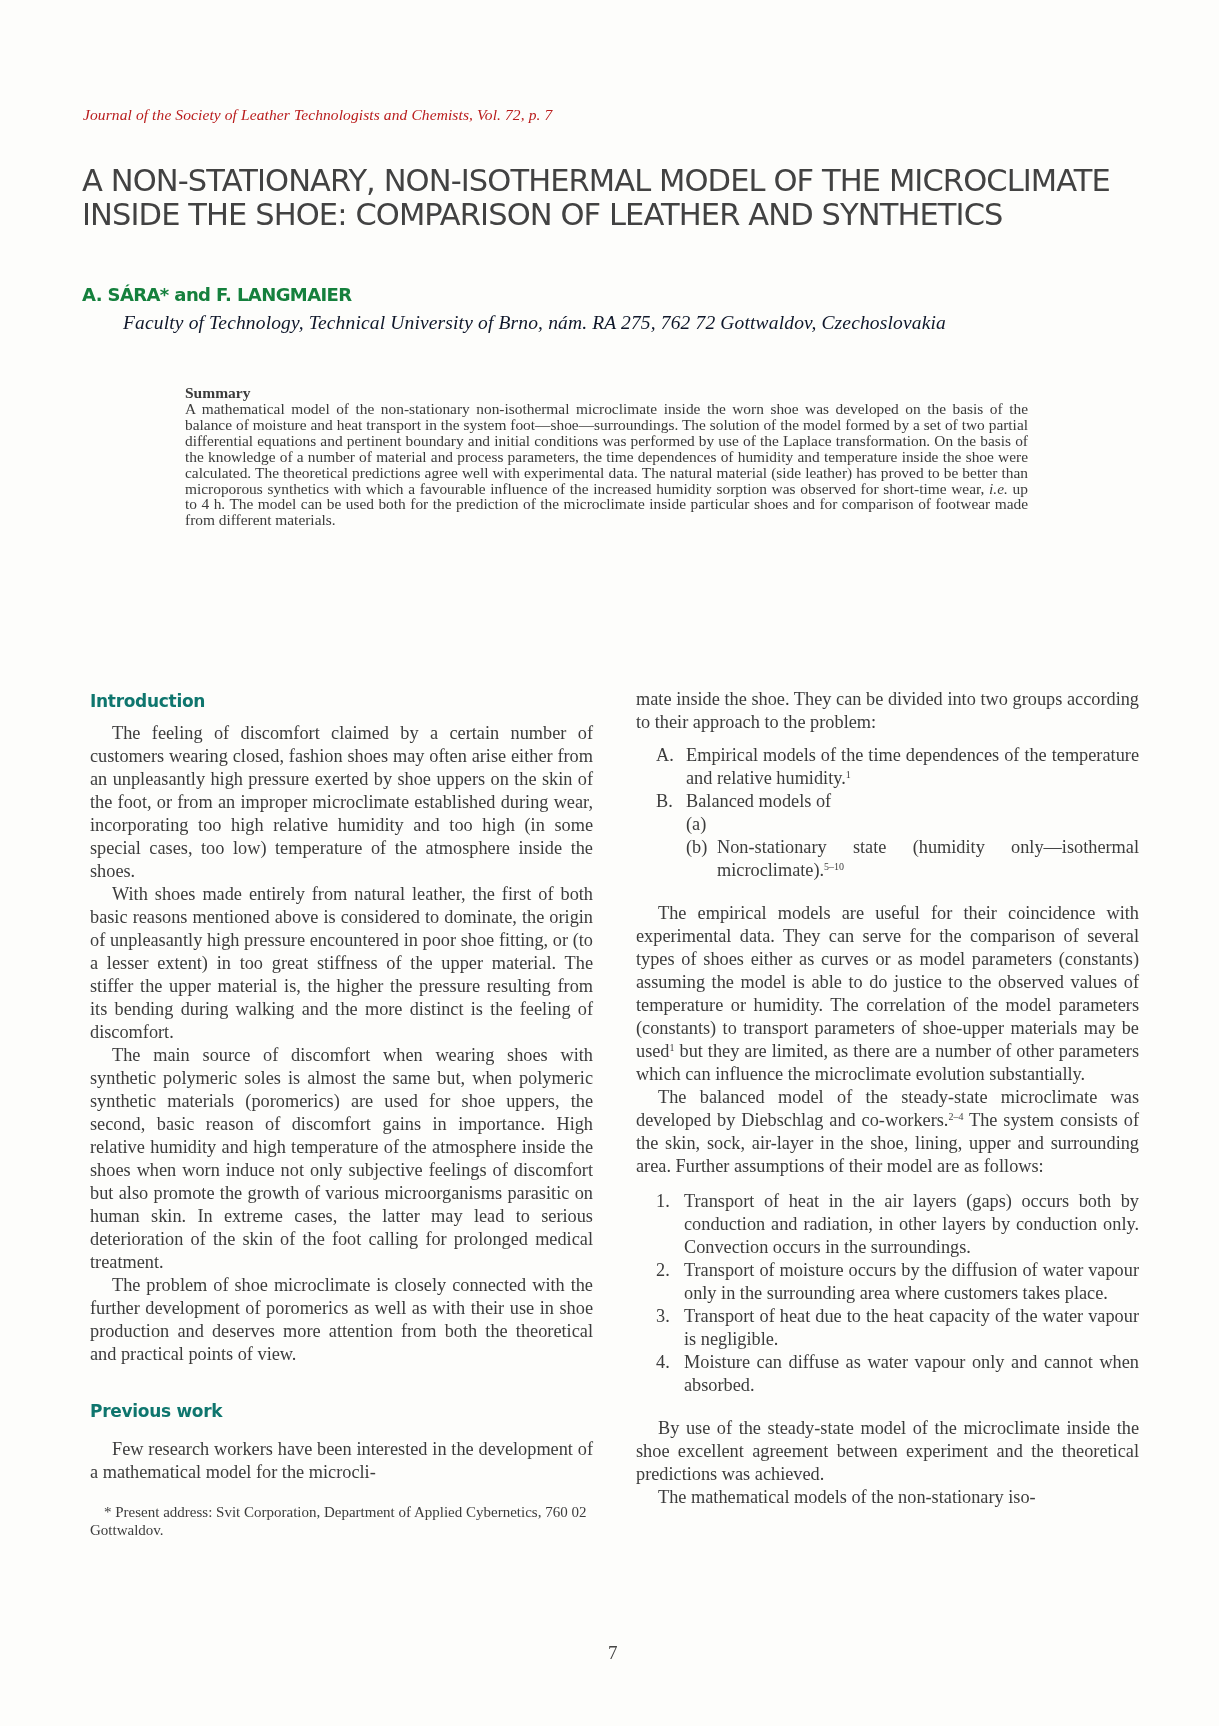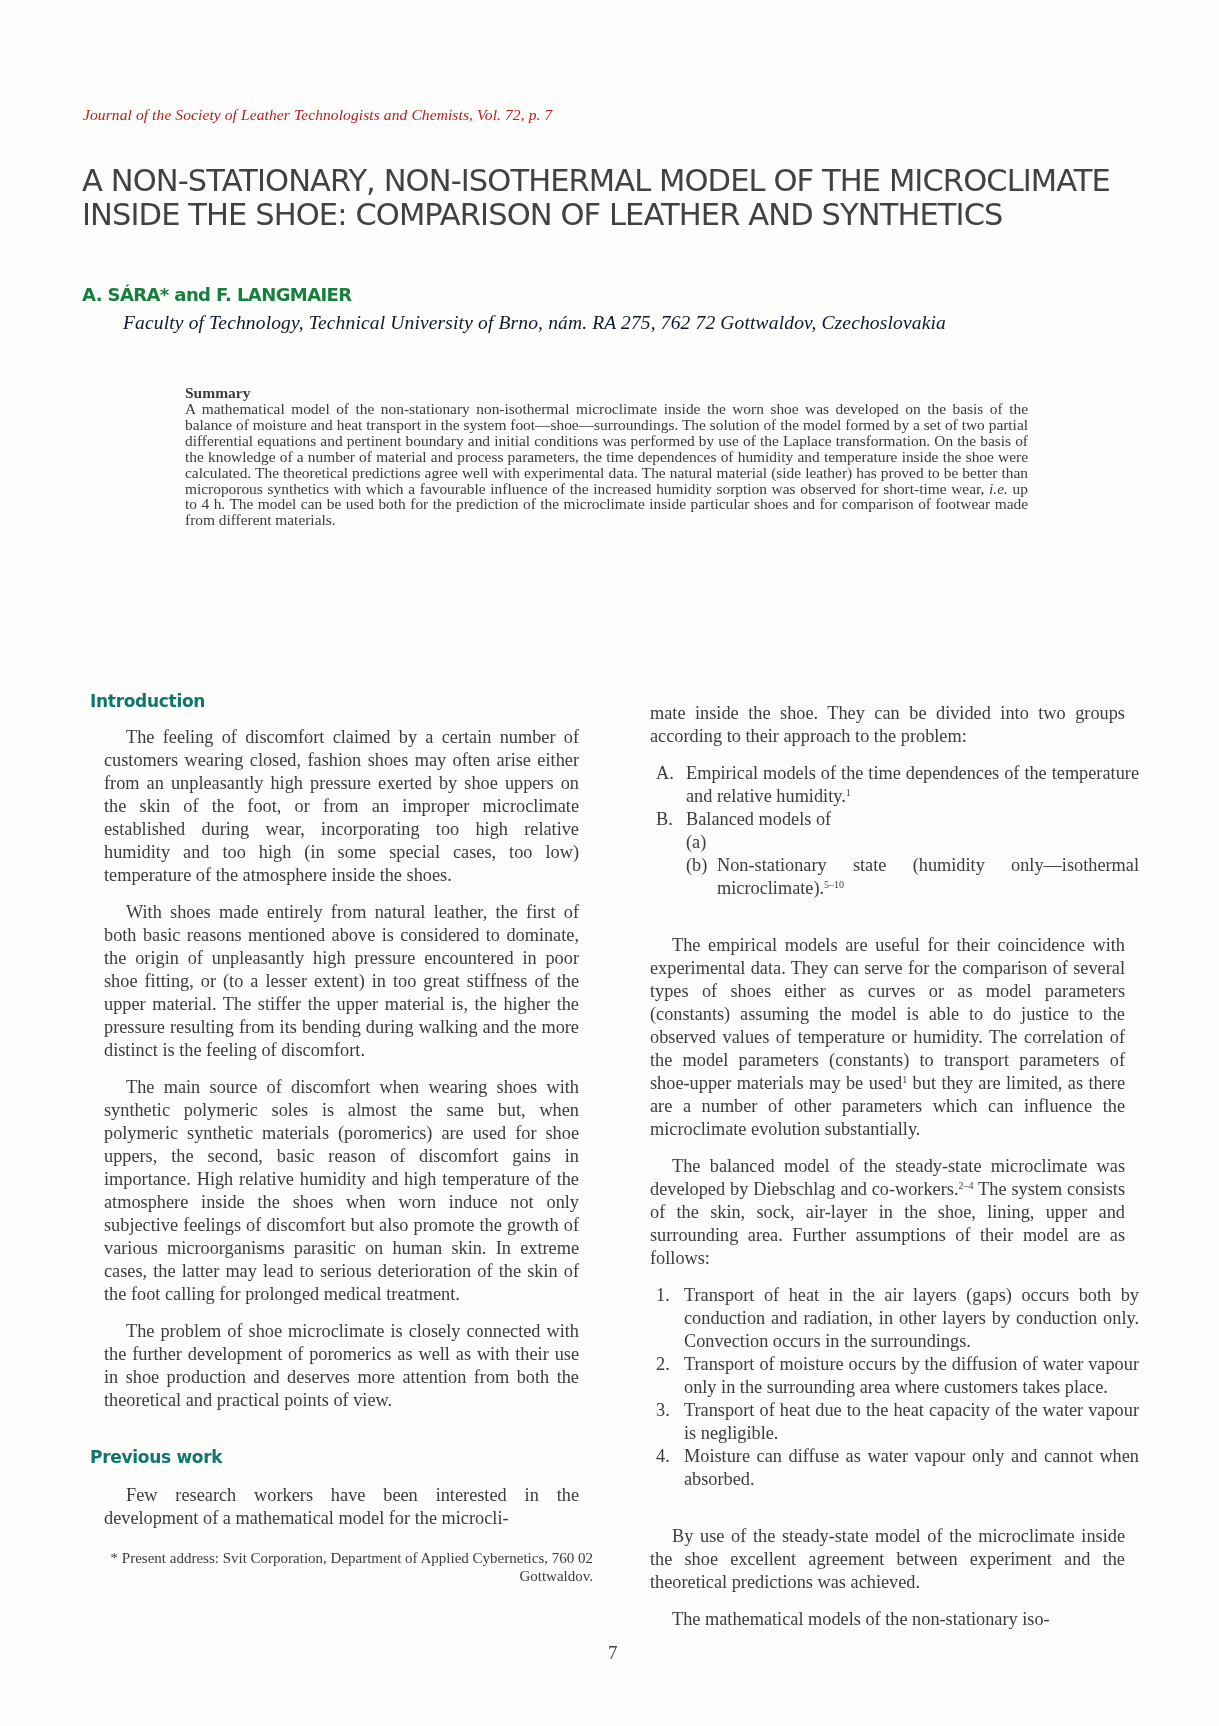--- a/index.html
+++ b/index.html
@@ -45,31 +45,31 @@
     margin: 0; font-size: 15.5px; font-weight: bold; line-height: 17px;
   }
   .summary p { margin: 0; }
   .col {
     position: absolute; top: 690px; width: 503px;
     font-size: 18.3px; line-height: 23px; color: #3c3c3c;
     text-align: justify;
   }
   .col-left { left: 90px; }
   .col-right { left: 636px; top: 688px; }
-  .col p { margin: 14px; text-indent: 22px; }
+  .col p { margin: 0; text-indent: 22px; }
   .col p.noindent { text-indent: 0; }
   .section-head {
     font-family: "DejaVu Sans", sans-serif; font-weight: bold;
     font-size: 17px; color: #0f766e; margin: 0 0 10px 0;
     letter-spacing: -0.3px; line-height: 22px;
   }
   .sec2 { margin-top: 34px; margin-bottom: 16px; }
   .footnote {
     margin-top: 20px; font-size: 15px; line-height: 17.5px;
-    text-indent: 14px; text-align: right;
+    text-indent: 14px; text-align: left;
   }
   .list { margin: 10px 0 8px 0; padding: 0; }
   .li { display: flex; margin: 0; }
   .li .mk { flex: 0 0 auto; }
   .li .tx { flex: 1; text-align: justify; }
   .lvl1 { padding-left: 20px; }
   .lvl1 .mk { width: 30px; }
   .lvl2 { padding-left: 50px; }
   .lvl2 .mk { width: 31px; }
   .num { padding-left: 20px; margin-top: 0; }

